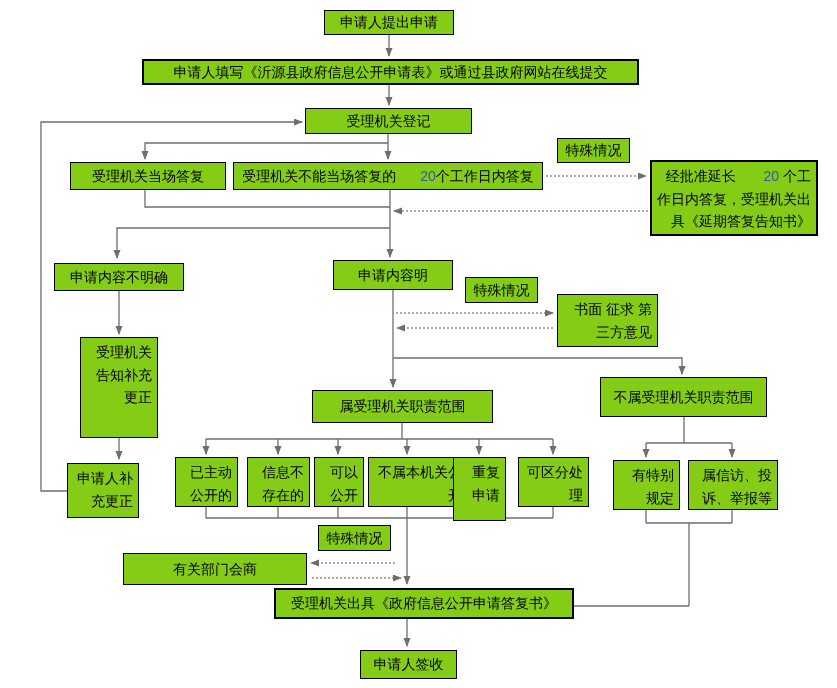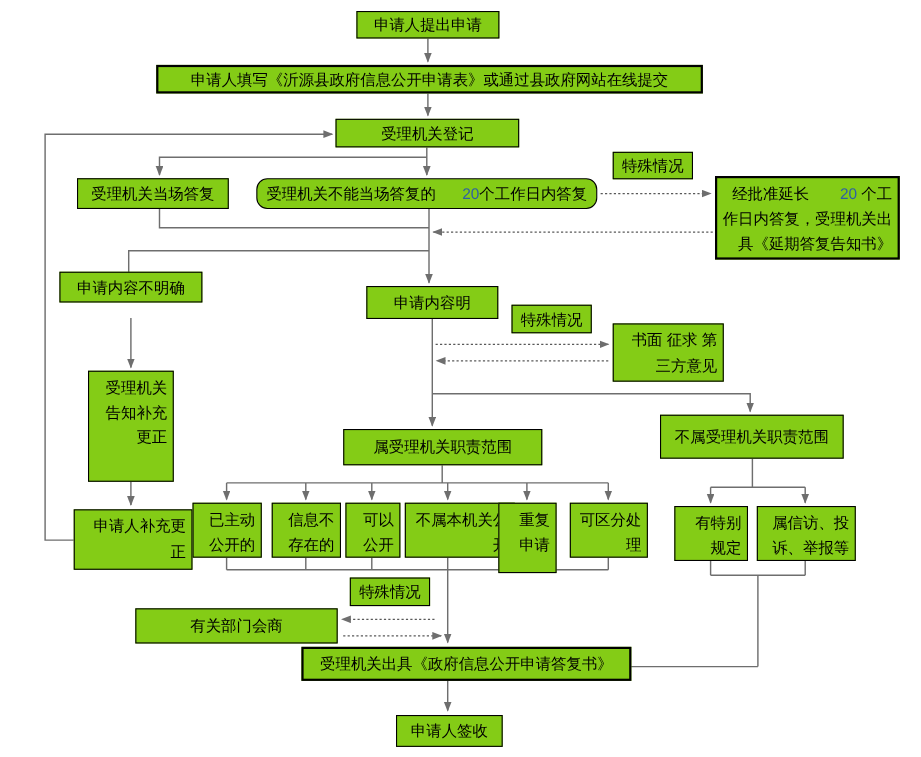--- a/index.html
+++ b/index.html
@@ -80,45 +80,45 @@
       <path class="d" d="M312 578 H401" marker-end="url(#ahd)"></path>
     </g>
   </svg>
 
   <div class="node" style="left:324px;top:10px;width:130px;height:25px;">申请人提出申请</div>
 
   <div class="node bb" style="left:142px;top:59px;width:497px;height:26px;">申请人填写《沂源县政府信息公开申请表》或通过县政府网站在线提交</div>
 
   <div class="node" style="left:305px;top:108px;width:167px;height:26px;">受理机关登记</div>
 
-  <div class="node" style="left:70px;top:162px;width:138px;height:28px;">受理机关当场答复</div>
+  <div class="node" style="left:70px;top:162px;width:156px;height:28px;">受理机关当场答复</div>
 
-  <div class="node" style="left:233px;top:162px;width:310px;height:28px;border-radius:10px;">
+  <div class="node" style="left:233px;top:162px;width:310px;height:28px;">
     <span>受理机关不能当场答复的 </span>
       <span class="num">20</span>
       <span> 个工作日内答复</span>
   </div>
 
   <div class="node" style="left:557px;top:138px;width:73px;height:25px;">特殊情况</div>
 
   <div class="node ml bb" style="left:650px;top:160px;width:168px;height:76px;">
     <span>经批准延长 </span><span class="num">20</span><span> 个工作日内答复，受理机关出具《延期答复告知书》</span>
   </div>
 
-  <div class="node" style="left:54px;top:247px;width:130px;height:28px;">申请内容不明确</div>
+  <div class="node" style="left:54px;top:263px;width:130px;height:28px;">申请内容不明确</div>
 
   <div class="node" style="left:333px;top:260px;width:120px;height:30px;">申请内容明</div>
 
   <div class="node" style="left:465px;top:277px;width:73px;height:26px;">特殊情况</div>
 
   <div class="node ml" style="left:557px;top:294px;width:101px;height:53px;">书面 征求 第三方意见</div>
 
   <div class="node ml" style="left:80px;top:337px;width:78px;height:101px;">受理机关告知补充更正</div>
 
-  <div class="node ml" style="left:67px;top:463px;width:108px;height:55px;">申请人补充更正</div>
+  <div class="node ml" style="left:67px;top:463px;width:72px;height:55px;">申请人补充更正</div>
 
   <div class="node" style="left:600px;top:377px;width:167px;height:40px;">不属受理机关职责范围</div>
 
   <div class="node" style="left:312px;top:390px;width:181px;height:33px;">属受理机关职责范围</div>
 
   <div class="node ml" style="left:175px;top:457px;width:63px;height:50px;">已主动公开的</div>
 
   <div class="node ml" style="left:247px;top:457px;width:63px;height:50px;">信息不存在的</div>
 
   <div class="node ml" style="left:314px;top:457px;width:50px;height:50px;">可以公开</div>

